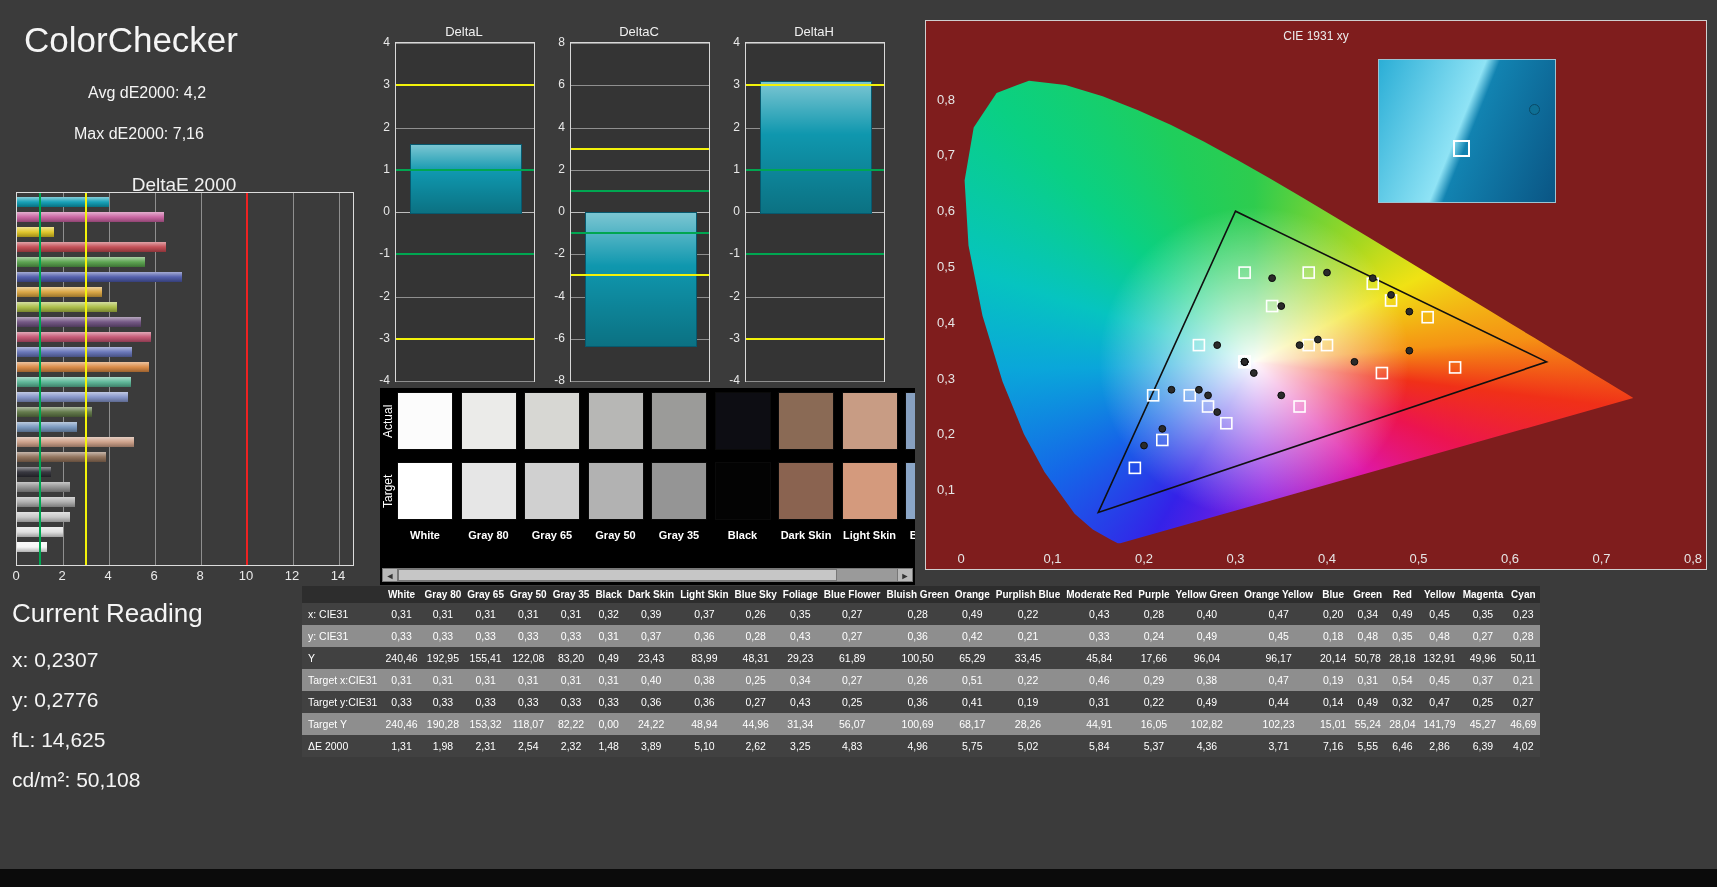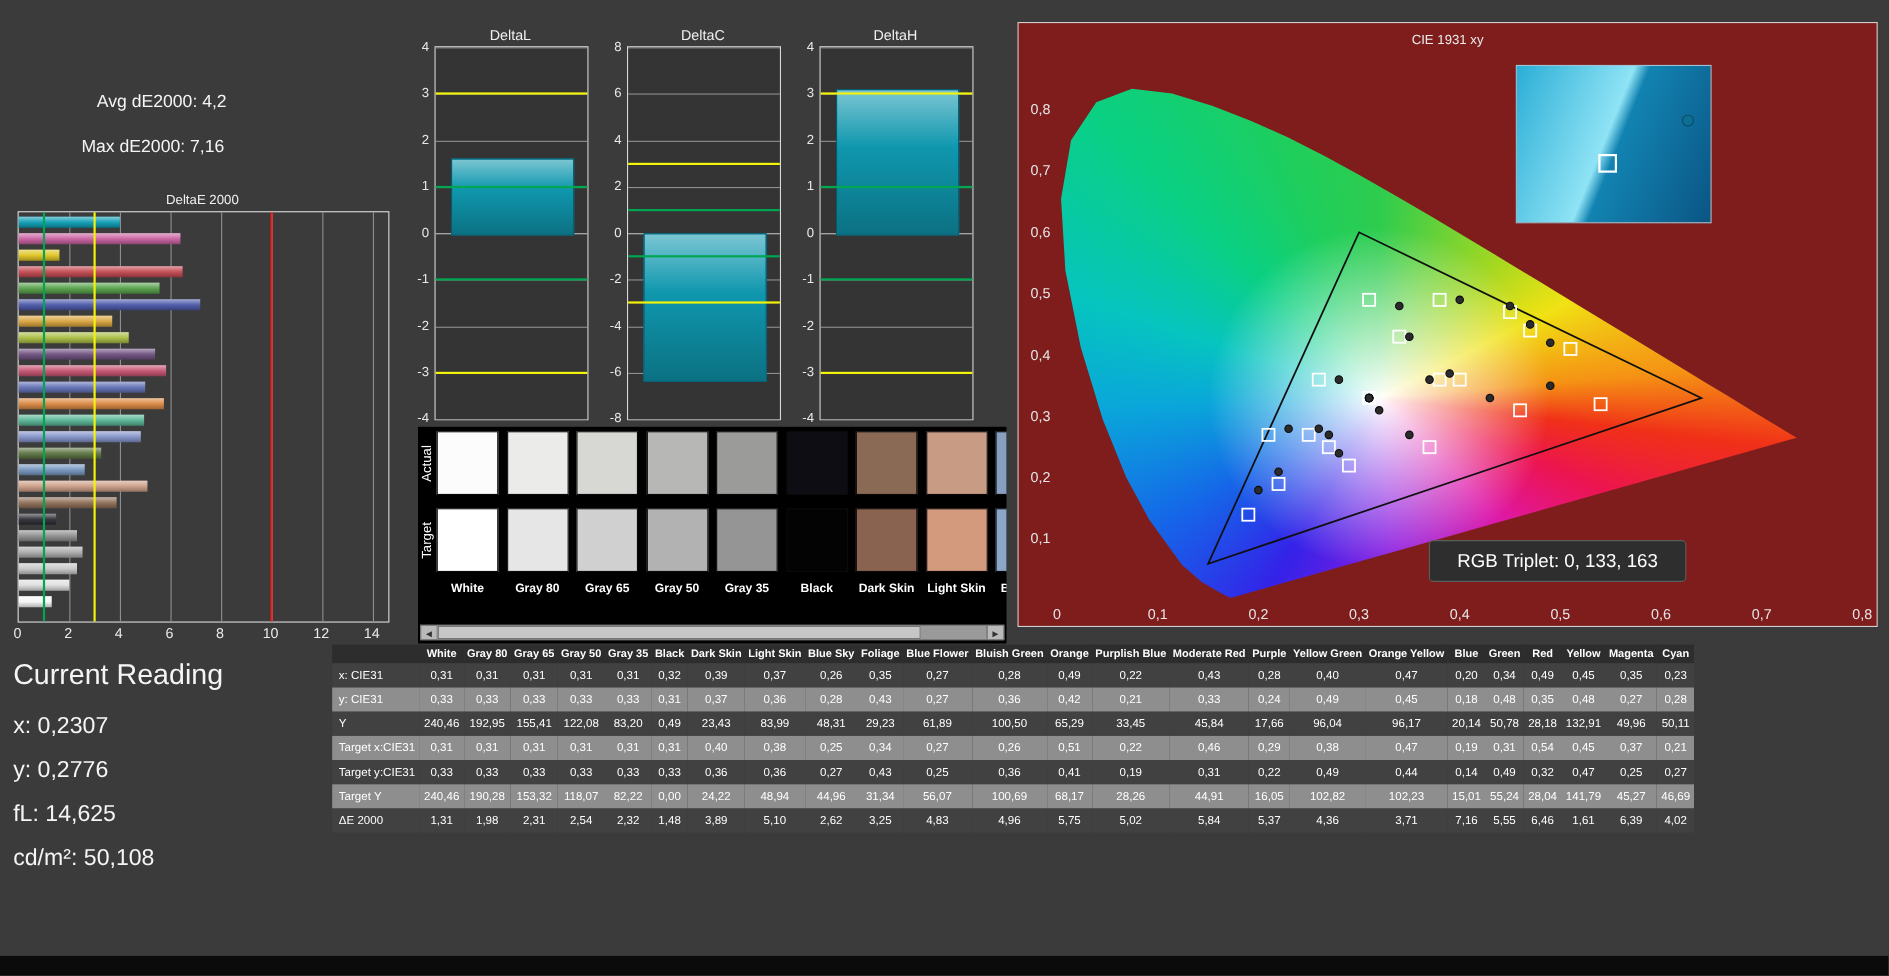--- a/index.html
+++ b/index.html
@@ -6,21 +6,21 @@
   .app{position:relative;width:1717px;height:887px;background:#3b3b3b;overflow:hidden;
        font-family:"Liberation Sans",sans-serif;color:#f0f0f0;}
 
   
   .title{position:absolute;left:24px;top:20px;font-size:35px;color:#f5f5f5;}
   .stat{position:absolute;font-size:16px;color:#f5f5f5;}
   .stat.avg{left:88px;top:84px;}
   .stat.max{left:74px;top:125px;}
 
   
-  .deltae-title{position:absolute;left:16px;top:174px;width:336px;text-align:center;font-size:12px;color:#f0f0f0;}
+  .deltae-title{position:absolute;left:16px;top:174px;width:336px;text-align:center;font-size:19px;color:#f0f0f0;}
   .deltae-plot{position:absolute;left:16px;top:192px;width:336px;height:372px;border:1px solid #dcdcdc;}
   .vgrid{position:absolute;top:0;bottom:0;width:1px;background:#8f8f8f;}
   .vref{position:absolute;top:0;bottom:0;width:2px;margin-left:-1px;}
   .hbar{position:absolute;left:0;height:10px;
         background-image:linear-gradient(180deg,rgba(255,255,255,.5),rgba(255,255,255,.06) 50%,rgba(0,0,0,.28));}
   .deltae-xticks{position:absolute;left:16px;top:568px;width:336px;height:16px;}
   .deltae-xticks span{position:absolute;transform:translateX(-50%);font-size:13px;color:#eaeaea;}
 
   
   .vchart{position:absolute;top:24px;width:162px;height:380px;}
@@ -86,20 +86,21 @@
   .results tr.light th,.results tr.light td{background:#8e8e8e;}
   .results tbody th{text-align:left;padding-left:6px;}
 
   .footer{position:absolute;left:0;top:869px;width:1717px;height:18px;background:#0b0b0b;}
 </style>
 </head>
 <body>
 
 <div class="app">
 
+  <div class="title">ColorChecker</div>
   <div class="stat avg">Avg dE2000: 4,2</div>
   <div class="stat max">Max dE2000: 7,16</div>
 
   <div class="deltae-title">DeltaE 2000</div>
   <div class="deltae-plot">
       <div class="vgrid" style="left: 46px;"></div>
       <div class="vgrid" style="left: 92px;"></div>
       <div class="vgrid" style="left: 138px;"></div>
       <div class="vgrid" style="left: 184px;"></div>
       <div class="vgrid" style="left: 230px;"></div>
@@ -352,21 +353,20 @@
         <span style="top: 238px;">0,5</span>
         <span style="top: 293.8px;">0,4</span>
         <span style="top: 349.6px;">0,3</span>
         <span style="top: 405.4px;">0,2</span>
         <span style="top: 461.2px;">0,1</span>
       </div>
     <div class="cie-inset">
       <div class="inset-square"></div>
       <div class="inset-dot"></div>
     </div>
-    <div class="rgb-box">RGB Triplet: 0, 133, 163</div>
   </div>
 
   <div class="cr-title">Current Reading</div>
   <div class="cr-line" id="cr0">x: 0,2307</div>
   <div class="cr-line" id="cr1">y: 0,2776</div>
   <div class="cr-line" id="cr2">fL: 14,625</div>
   <div class="cr-line" id="cr3">cd/m²: 50,108</div>
 
   <table class="results">
       <thead>
@@ -577,21 +577,21 @@
           <td>4,96</td>
           <td>5,75</td>
           <td>5,02</td>
           <td>5,84</td>
           <td>5,37</td>
           <td>4,36</td>
           <td>3,71</td>
           <td>7,16</td>
           <td>5,55</td>
           <td>6,46</td>
-          <td>1,61</td>
+          <td>2,86</td>
           <td>6,39</td>
           <td>4,02</td>
         </tr>
       </tbody>
     </table>
 
   <div class="footer"></div>
 </div>
 
 </body></html>

